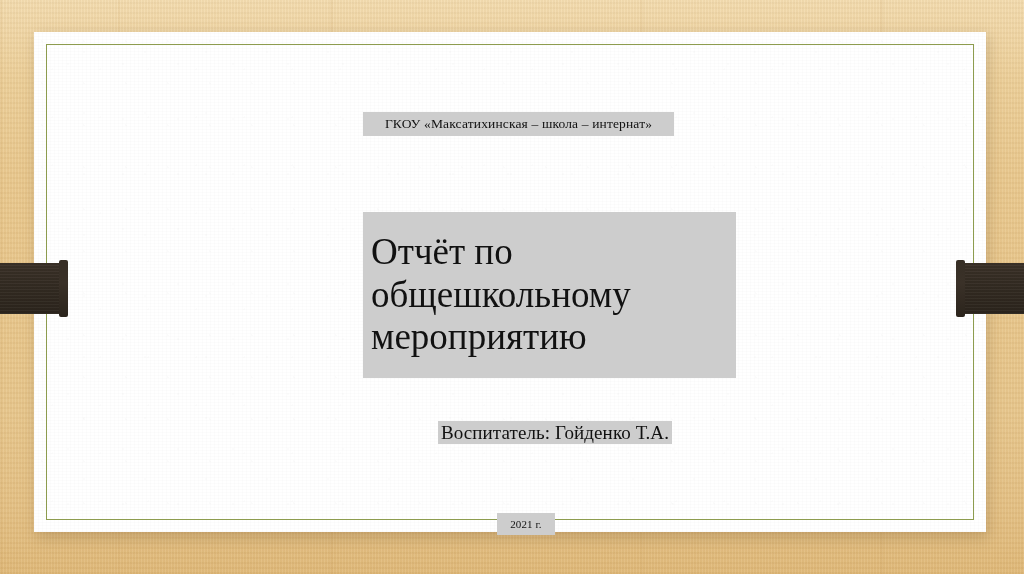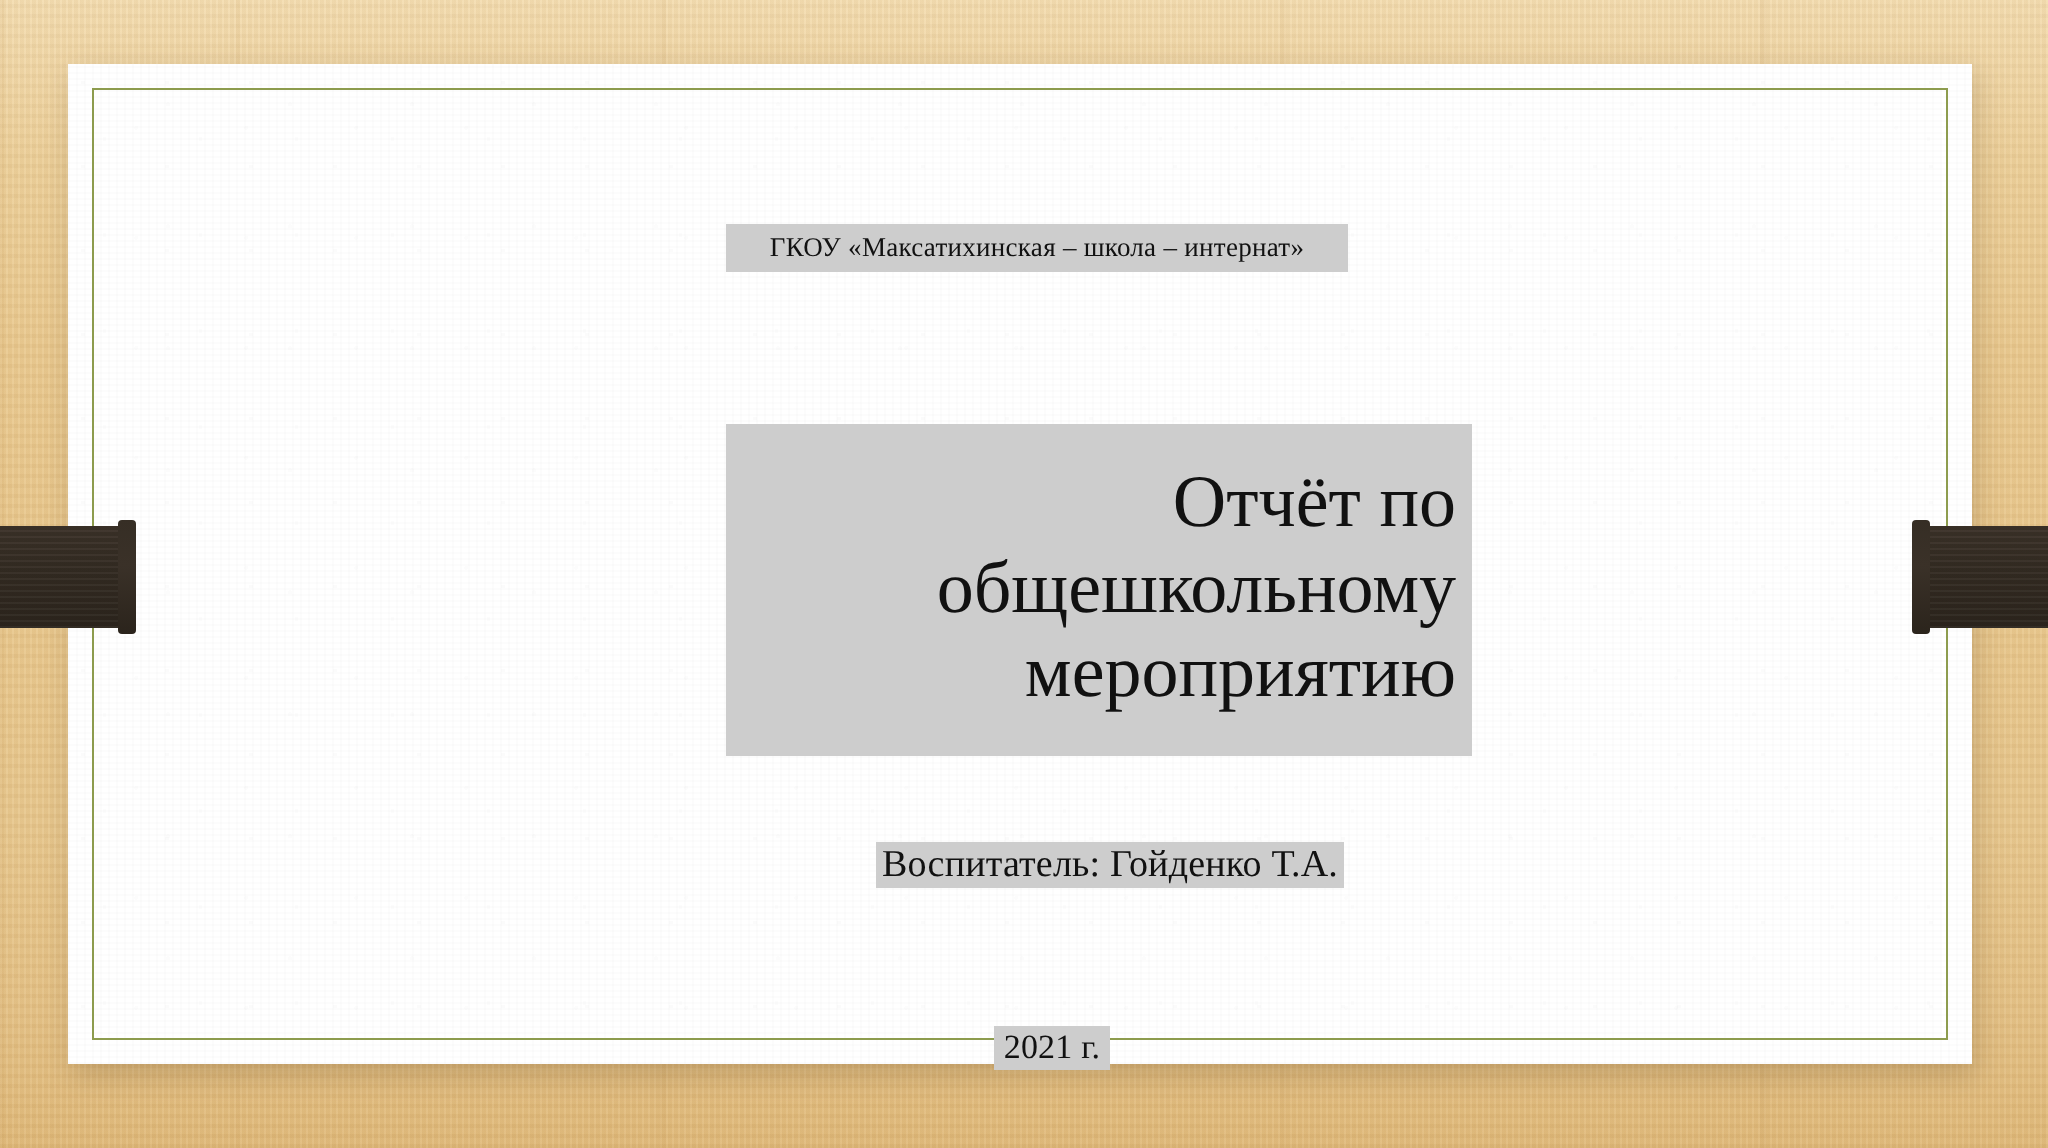--- a/index.html
+++ b/index.html
@@ -151,40 +151,40 @@
     letter-spacing: 0.15px;
   }
 
   .title-block {
     left: 329px;
     top: 180px;
     width: 373px;
     height: 166px;
     font-size: 37px;
     line-height: 1.16;
-    text-align: right;
+    text-align: left;
     flex-direction: column;
     padding: 2px 8px;
   }
 
   .author-block {
     left: 404px;
     top: 389px;
     width: 234px;
     height: 23px;
     font-size: 19px;
     letter-spacing: 0.1px;
   }
 
   .year-block {
     left: 463px;
     top: 481px;
     width: 58px;
     height: 22px;
-    font-size: 17px;
+    font-size: 11px;
     letter-spacing: 0.1px;
   }
 </style>
 </head>
 <body>
 
 <div class="stage">
 
   <div class="wood-grain"></div>
 

